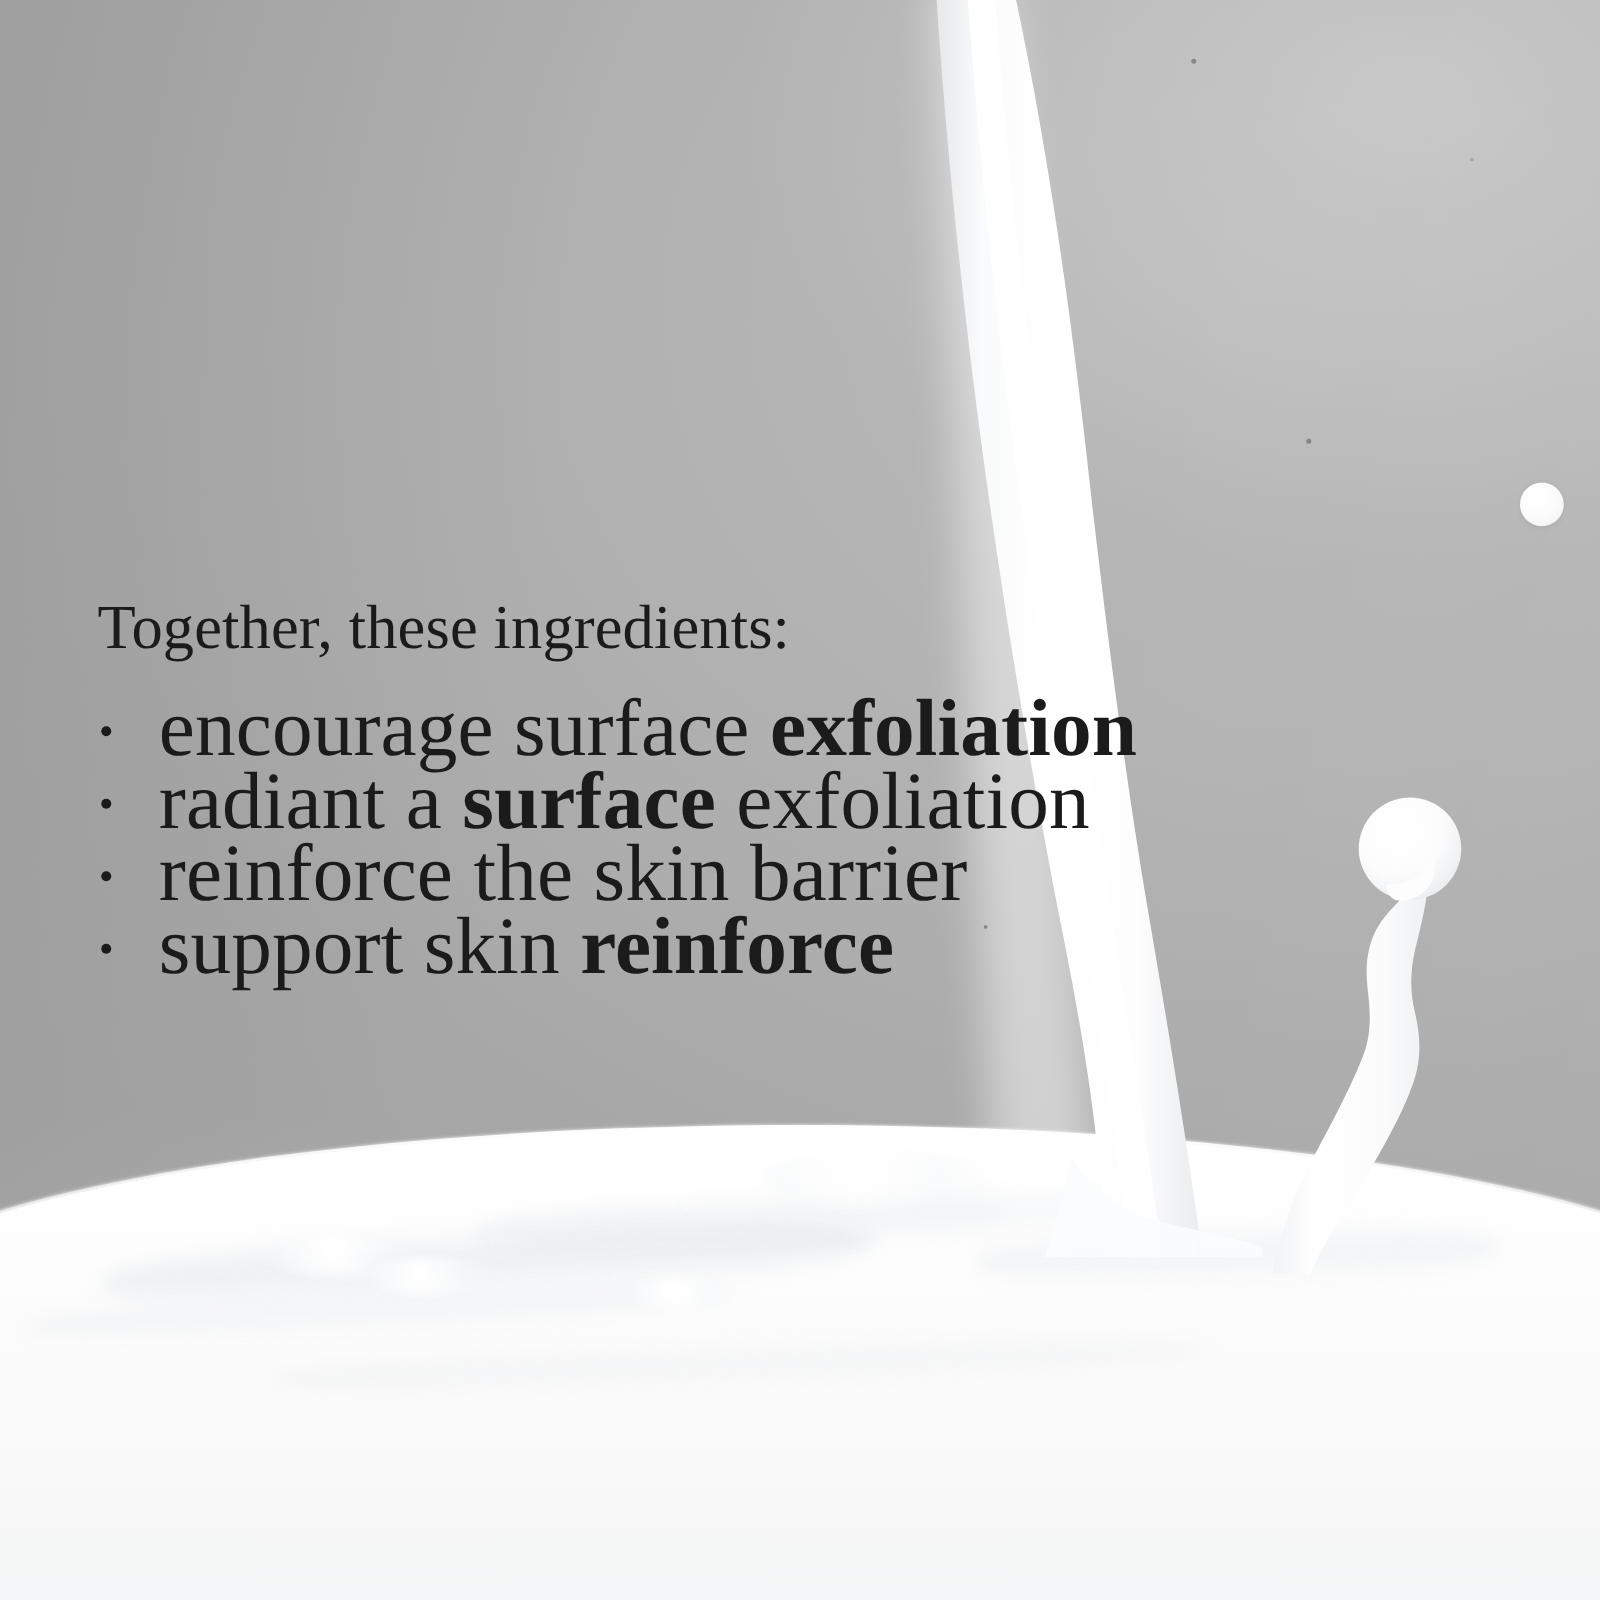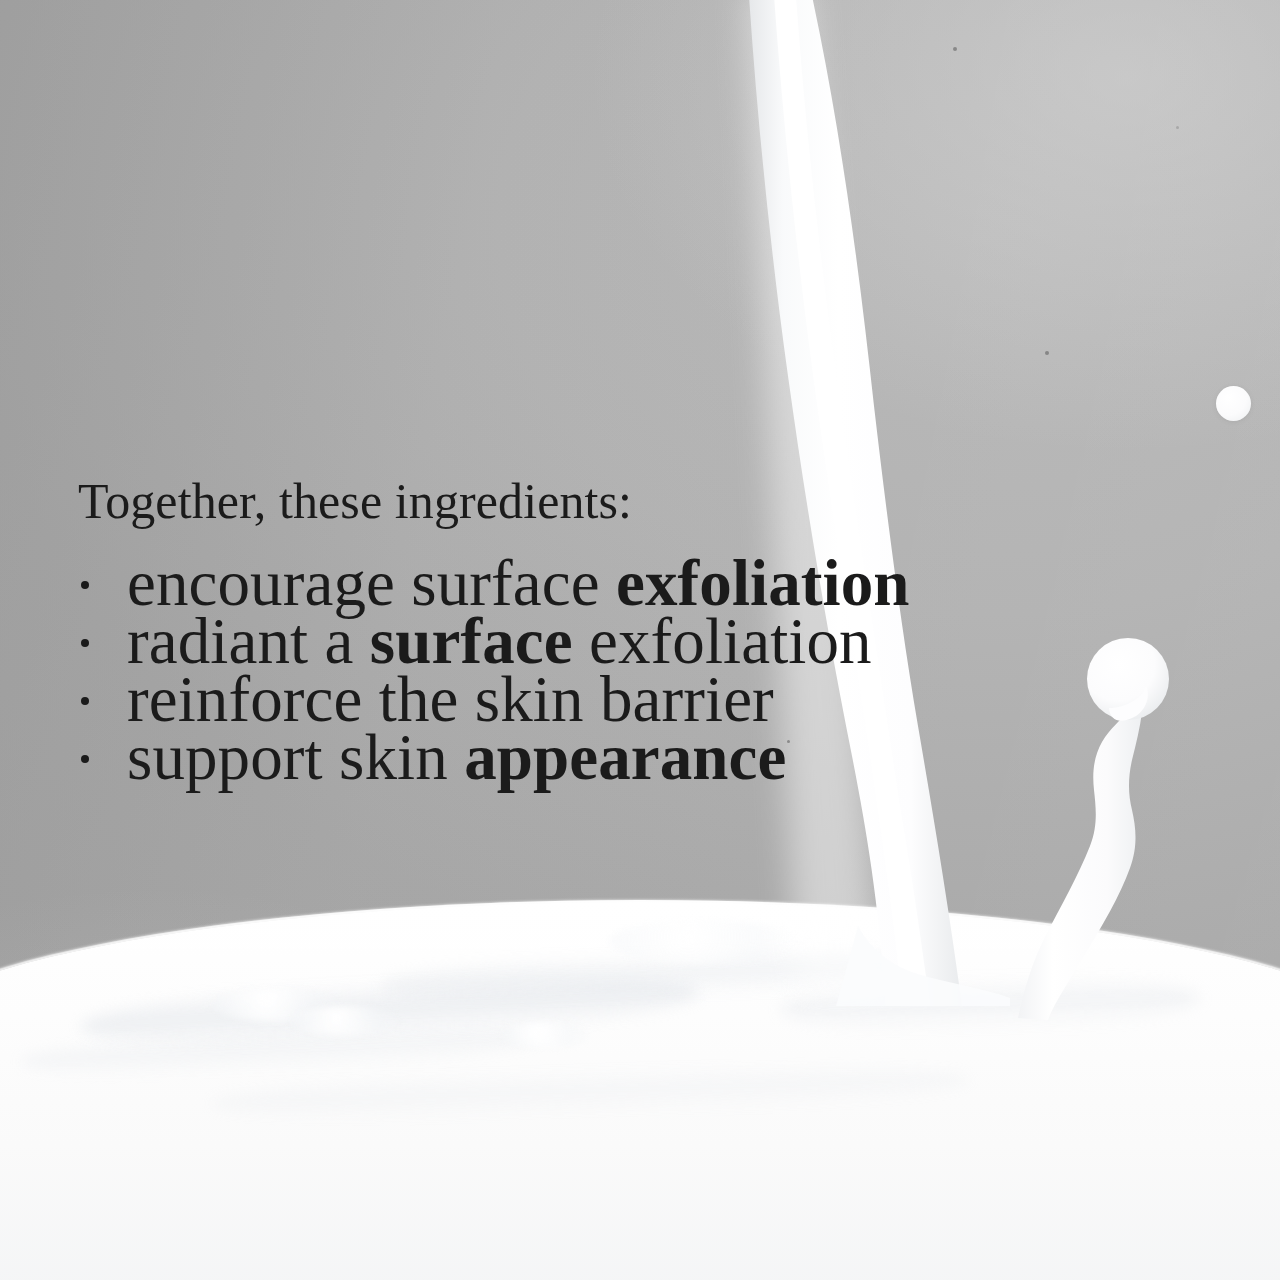--- a/index.html
+++ b/index.html
@@ -296,18 +296,18 @@
       <li class="benefit-item">
         <span class="bullet"></span>
         <span>radiant a </span><span class="strong">surface</span><span> exfoliation</span>
       </li>
       <li class="benefit-item">
         <span class="bullet"></span>
         <span>reinforce the skin barrier</span><span class="strong"></span><span></span>
       </li>
       <li class="benefit-item">
         <span class="bullet"></span>
-        <span>support skin </span><span class="strong">appearance</span><span></span>
+        <span>support skin </span><span class="strong">reinforce</span><span></span>
       </li>
     </ul>
   </div>
 
 </div>
 
 </body></html>

